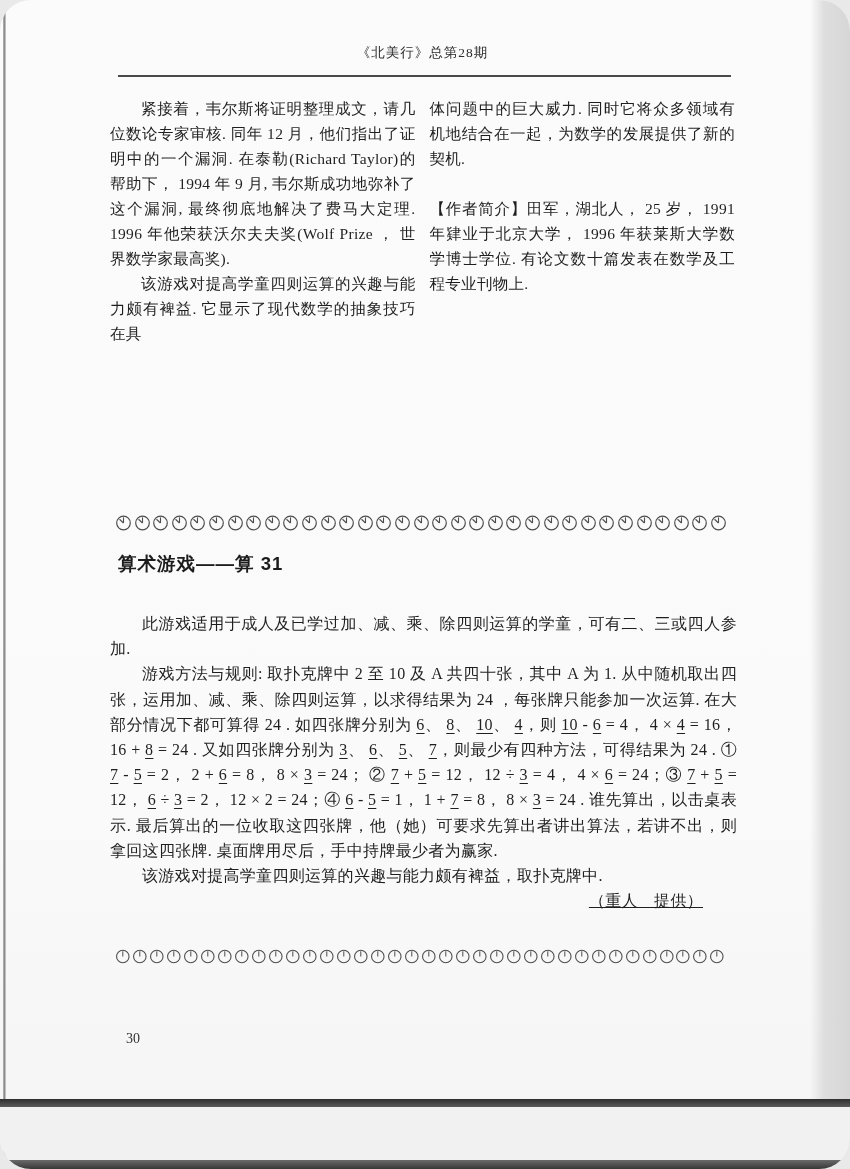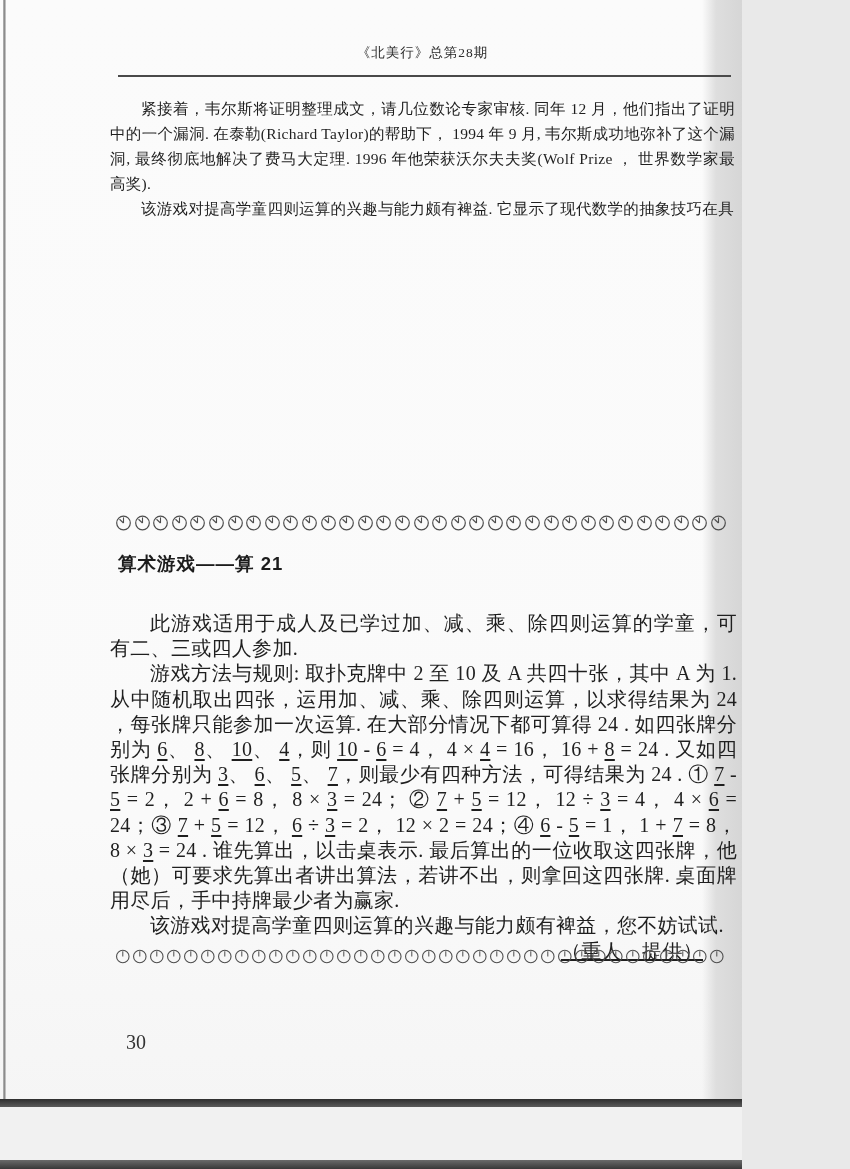--- a/index.html
+++ b/index.html
@@ -2,23 +2,24 @@
 <html lang="zh"><head>
 <meta charset="utf-8">
 <style>
   html,body{margin:0;padding:0;}
   body{
     width:850px;height:1169px;
     background:#e9e9e9;
     font-family:"Liberation Serif","DejaVu Serif",serif;
   }
   .scan{
-    position:relative;width:742px;height:1169px;overflow:hidden;
+    position:relative;width:850px;height:1169px;overflow:hidden;
     background:linear-gradient(180deg,#fbfbfb 0%,#fafafa 70%,#f4f4f4 100%);
     color:#222;
+    border-radius:31px;
   }
   
   .edge-left{position:absolute;left:3px;top:0;width:3px;height:1169px;
     background:linear-gradient(90deg,#b9b9b9,#8c8c8c 50%,#d8d8d8);}
   .edge-right{position:absolute;right:0;top:0;width:40px;height:1169px;
     background:linear-gradient(90deg,rgba(215,215,215,0) 0%,#dedede 35%,#d6d6d6 100%);}
   .bar-upper{position:absolute;left:0;top:1099px;width:850px;height:8px;
     background:linear-gradient(180deg,#2e2e2e,#5a5a5a);}
   .strip-light{position:absolute;left:0;top:1107px;width:850px;height:53px;background:#f1f1f1;}
   .bar-lower{position:absolute;left:0;top:1160px;width:850px;height:9px;
@@ -43,44 +44,48 @@
   .sep-bottom{top:948px;}
   .sep .clock{flex:0 0 auto;}
   .sep-top .clock{width:17px;height:18px;margin-right:1.6px;}
   .sep-bottom .clock{width:15.6px;height:17px;margin-right:1.4px;}
 
   
   .game-title{position:absolute;top:551px;left:118px;font-size:18.5px;font-weight:bold;
     color:#1c1c1c;letter-spacing:1px;
     font-family:"Liberation Sans","DejaVu Sans",sans-serif;}
   .game-body{position:absolute;top:611px;left:110px;width:627px;
-    font-size:20px;line-height:25.2px;text-align:justify;color:#1f1f1f;letter-spacing:.3px;}
+    font-size:16px;line-height:25.2px;text-align:justify;color:#1f1f1f;letter-spacing:.3px;}
   .game-body p{margin:0;}
   .game-body p.indent{text-indent:2em;}
   .u{text-decoration:underline;text-underline-offset:3px;}
   .byline{text-align:right;padding-right:34px;margin-top:1px;text-decoration:underline;}
 
-  .page-number{position:absolute;top:1031px;left:126px;font-size:20px;color:#333;}
+  .page-number{position:absolute;top:1031px;left:126px;font-size:14px;color:#333;}
 </style>
 </head>
 <body>
 
 <div class="scan">
 
   <div class="edge-left"></div>
   <div class="edge-right"></div>
 
   <div class="header">《北美行》总第28期</div>
   <div class="rule"></div>
 
   <div class="columns">
     <div class="col">
       <p class="indent">紧接着，韦尔斯将证明整理成文，请几位数论专家审核. 同年 12 月，他们指出了证明中的一个漏洞. 在泰勒(Richard Taylor)的帮助下， 1994 年 9 月, 韦尔斯成功地弥补了这个漏洞, 最终彻底地解决了费马大定理. 1996 年他荣获沃尔夫夫奖(Wolf Prize ， 世界数学家最高奖).</p>
       <p class="indent">该游戏对提高学童四则运算的兴趣与能力颇有裨益. 它显示了现代数学的抽象技巧在具</p>
     </div>
+    <div class="col">
+      <p>体问题中的巨大威力. 同时它将众多领域有机地结合在一起，为数学的发展提供了新的契机.</p>
+      <p class="author">【作者简介】田军，湖北人， 25 岁， 1991 年肄业于北京大学， 1996 年获莱斯大学数学博士学位. 有论文数十篇发表在数学及工程专业刊物上.</p>
+    </div>
   </div>
 
   <div class="sep sep-top">
       <svg class="clock" viewBox="0 0 20 20">
         <circle cx="10" cy="10" r="8" fill="none" stroke="#4d4d4d" stroke-width="1.4"></circle>
         <line x1="10" y1="10" x2="10" y2="3.4" stroke="#4d4d4d" stroke-width="1.3"></line>
         <line x1="10" y1="10" x2="5.3" y2="5.6" stroke="#4d4d4d" stroke-width="1.3"></line>
       </svg>
       <svg class="clock" viewBox="0 0 20 20">
         <circle cx="10" cy="10" r="8" fill="none" stroke="#4d4d4d" stroke-width="1.4"></circle>
@@ -237,25 +242,25 @@
         <line x1="10" y1="10" x2="10" y2="3.4" stroke="#4d4d4d" stroke-width="1.3"></line>
         <line x1="10" y1="10" x2="5.3" y2="5.6" stroke="#4d4d4d" stroke-width="1.3"></line>
       </svg>
       <svg class="clock" viewBox="0 0 20 20">
         <circle cx="10" cy="10" r="8" fill="none" stroke="#4d4d4d" stroke-width="1.4"></circle>
         <line x1="10" y1="10" x2="10" y2="3.4" stroke="#4d4d4d" stroke-width="1.3"></line>
         <line x1="10" y1="10" x2="5.3" y2="5.6" stroke="#4d4d4d" stroke-width="1.3"></line>
       </svg>
     </div>
 
-  <div class="game-title">算术游戏——算 21</div>
+  <div class="game-title">算术游戏——算 31</div>
   <div class="game-body">
     <p class="indent">此游戏适用于成人及已学过加、减、乘、除四则运算的学童，可有二、三或四人参加.</p>
     <p class="indent"><span>游戏方法与规则: 取扑克牌中 2 至 10 及 A 共四十张，其中 A 为 1. 从中随机取出四张，运用加、减、乘、除四则运算，以求得结果为 24 ，每张牌只能参加一次运算. 在大部分情况下都可算得 24 . 如四张牌分别为 </span><span class="u">6</span><span>、 </span><span class="u">8</span><span>、 </span><span class="u">10</span><span>、 </span><span class="u">4</span><span>，则 </span><span class="u">10</span><span> - </span><span class="u">6</span><span> = 4， 4 × </span><span class="u">4</span><span> = 16， 16 + </span><span class="u">8</span><span> = 24 . 又如四张牌分别为 </span><span class="u">3</span><span>、 </span><span class="u">6</span><span>、 </span><span class="u">5</span><span>、 </span><span class="u">7</span><span>，则最少有四种方法，可得结果为 24 . ① </span><span class="u">7</span><span> - </span><span class="u">5</span><span> = 2， 2 + </span><span class="u">6</span><span> = 8， 8 × </span><span class="u">3</span><span> = 24； ② </span><span class="u">7</span><span> + </span><span class="u">5</span><span> = 12， 12 ÷ </span><span class="u">3</span><span> = 4， 4 × </span><span class="u">6</span><span> = 24；③ </span><span class="u">7</span><span> + </span><span class="u">5</span><span> = 12， </span><span class="u">6</span><span> ÷ </span><span class="u">3</span><span> = 2， 12 × 2 = 24；④ </span><span class="u">6</span><span> - </span><span class="u">5</span><span> = 1， 1 + </span><span class="u">7</span><span> = 8， 8 × </span><span class="u">3</span><span> = 24 . 谁先算出，以击桌表示. 最后算出的一位收取这四张牌，他（她）可要求先算出者讲出算法，若讲不出，则拿回这四张牌. 桌面牌用尽后，手中持牌最少者为赢家.</span></p>
-    <p class="indent">该游戏对提高学童四则运算的兴趣与能力颇有裨益，您不妨试试.</p>
+    <p class="indent">该游戏对提高学童四则运算的兴趣与能力颇有裨益，取扑克牌中.</p>
     <p class="byline">（重人　提供）</p>
   </div>
 
   <div class="sep sep-bottom">
       <svg class="clock" viewBox="0 0 20 20">
         <circle cx="10" cy="10" r="8" fill="none" stroke="#4d4d4d" stroke-width="1.4"></circle>
         <line x1="10" y1="10" x2="10" y2="3.4" stroke="#4d4d4d" stroke-width="1.3"></line>
       </svg>
       <svg class="clock" viewBox="0 0 20 20">
         <circle cx="10" cy="10" r="8" fill="none" stroke="#4d4d4d" stroke-width="1.4"></circle>

